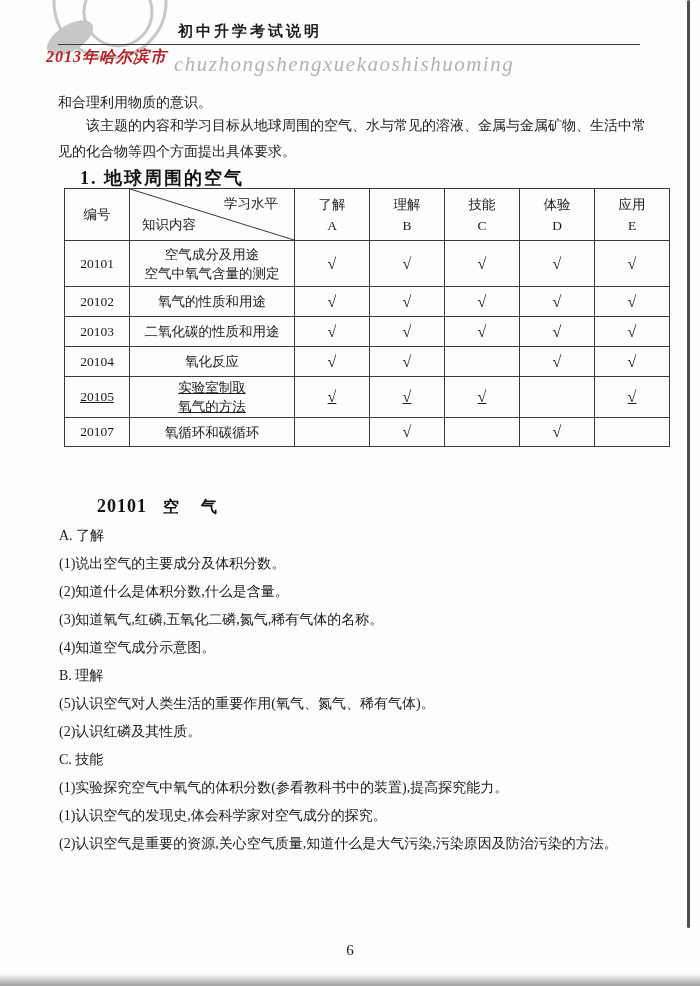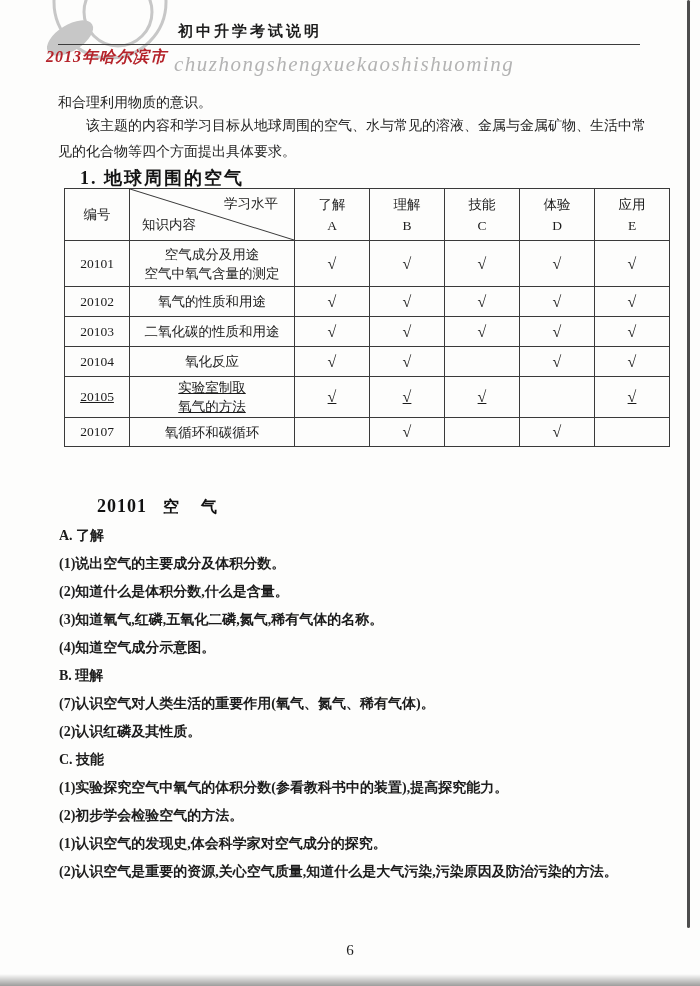--- a/index.html
+++ b/index.html
@@ -39,21 +39,21 @@
   .dsvg{position:absolute;left:0;top:0;width:100%;height:100%;display:block;}
   .dsvg line{stroke:#3a3a3a;stroke-width:1;}
   .dtop{position:absolute;top:6px;right:16px;font-size:13.5px;}
   .dbot{position:absolute;bottom:6px;left:12px;font-size:13.5px;}
 
   
   .detail-head{position:absolute;left:88px;top:496px;color:#111;margin-left:9px;}
   .detail-head .tnum{font-size:18px;font-weight:bold;letter-spacing:1px;}
   .detail-head .tname{font-size:16px;font-weight:bold;margin-left:16px;letter-spacing:9px;}
   .detail{position:absolute;left:59px;top:522px;width:588px;font-size:14px;
-          line-height:28px;color:#1c1c1c;font-weight:bold;}
+          line-height:28px;color:#1c1c1c;}
   .dline{min-height:28px;}
 
   .pageno{position:absolute;left:0;top:942px;width:100%;text-align:center;
           font-size:15px;color:#222;}
 
   
   .edge-right{position:absolute;left:687px;top:0;width:3px;height:928px;background:#4d4d4d;
               border-radius:2px;}
   .edge-bottom{position:absolute;left:0;bottom:0;width:100%;height:12px;
                background:linear-gradient(to bottom,rgba(0,0,0,0),rgba(0,0,0,0.38));}
@@ -175,25 +175,24 @@
     <span class="tnum">20101</span><span class="tname">空 气</span>
   </div>
 
   <div class="detail">
     <div class="dline">A. 了解</div>
     <div class="dline">(1)说出空气的主要成分及体积分数。</div>
     <div class="dline">(2)知道什么是体积分数,什么是含量。</div>
     <div class="dline">(3)知道氧气,红磷,五氧化二磷,氮气,稀有气体的名称。</div>
     <div class="dline">(4)知道空气成分示意图。</div>
     <div class="dline">B. 理解</div>
-    <div class="dline">(7)认识空气对人类生活的重要作用(氧气、氮气、稀有气体)。</div>
+    <div class="dline">(5)认识空气对人类生活的重要作用(氧气、氮气、稀有气体)。</div>
     <div class="dline">(2)认识红磷及其性质。</div>
     <div class="dline">C. 技能</div>
     <div class="dline">(1)实验探究空气中氧气的体积分数(参看教科书中的装置),提高探究能力。</div>
-    <div class="dline">(2)初步学会检验空气的方法。</div>
     <div class="dline">(1)认识空气的发现史,体会科学家对空气成分的探究。</div>
     <div class="dline">(2)认识空气是重要的资源,关心空气质量,知道什么是大气污染,污染原因及防治污染的方法。</div>
   </div>
 
   <div class="pageno">6</div>
 
   <div class="edge-right"></div>
   <div class="edge-bottom"></div>
 </div>
 

